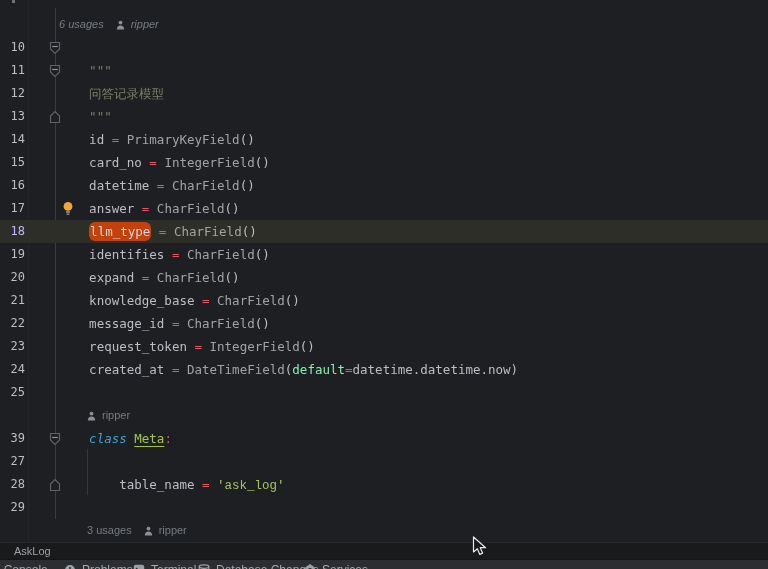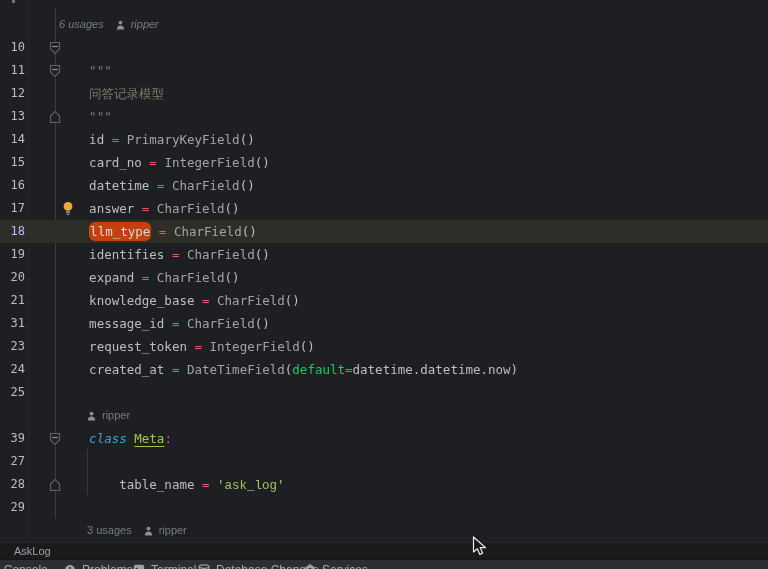--- a/index.html
+++ b/index.html
@@ -17,21 +17,21 @@
         font-family:"DejaVu Sans Mono","Liberation Mono",monospace;font-size:12px;color:#BCBEC4;}
   .row.current .lnum{color:#c4b5fd;}
   .code{position:absolute;left:59px;top:0;white-space:pre;
         font-family:"DejaVu Sans Mono","Liberation Mono",monospace;font-size:12.5px;}
   .tk-kw{color:#3BA3DC;font-style:italic;}
   .tk-cls{color:#A2C44C;text-decoration:underline;text-underline-offset:3px;}
   .tk-fn{color:#a3a3a3;}
   .tk-op{color:#E35864;}
   .tk-str{color:#A5C261;font-family:Liberation Mono, monospace;}
   .tk-doc{color:#7B7C6A;}
-  .tk-arg{color:#22c55e;}
+  .tk-arg{color:#86efac;}
   .tk-pln{color:#BCBEC4;}
   .tk-hl{color:#D7DADE;background:#c2410c;border-radius:6px;padding:2px 1px;}
   .annotation{font-size:11px;color:#767C83;display:flex;align-items:center;gap:6px;}
   .annotation .usage-text{margin-right:6px;}
   .fold-marker{position:absolute;left:49px;top:5px;}
   .bulb{position:absolute;left:62px;top:4px;}
   
   .breadcrumb-bar{position:absolute;left:0;top:542px;width:768px;height:17px;background:#191A1C;
                   border-top:1px solid #26282B;box-sizing:border-box;}
   .breadcrumb-bar span{position:absolute;left:14px;top:0;line-height:16px;font-size:11px;color:#9DA0A6;}
@@ -118,21 +118,21 @@
         </div>
         <div class="row">
           <span class="lnum">20</span>
           <div class="code"><span class="tk-pln">    expand </span><span class="tk-op">=</span><span class="tk-pln"> </span><span class="tk-fn">CharField</span><span class="tk-pln">()</span></div>
         </div>
         <div class="row">
           <span class="lnum">21</span>
           <div class="code"><span class="tk-pln">    knowledge_base </span><span class="tk-op">=</span><span class="tk-pln"> </span><span class="tk-fn">CharField</span><span class="tk-pln">()</span></div>
         </div>
         <div class="row">
-          <span class="lnum">31</span>
+          <span class="lnum">22</span>
           <div class="code"><span class="tk-pln">    message_id </span><span class="tk-op">=</span><span class="tk-pln"> </span><span class="tk-fn">CharField</span><span class="tk-pln">()</span></div>
         </div>
         <div class="row">
           <span class="lnum">23</span>
           <div class="code"><span class="tk-pln">    request_token </span><span class="tk-op">=</span><span class="tk-pln"> </span><span class="tk-fn">IntegerField</span><span class="tk-pln">()</span></div>
         </div>
         <div class="row">
           <span class="lnum">24</span>
           <div class="code"><span class="tk-pln">    created_at </span><span class="tk-op">=</span><span class="tk-pln"> </span><span class="tk-fn">DateTimeField</span><span class="tk-pln">(</span><span class="tk-arg">default</span><span class="tk-op">=</span><span class="tk-pln">datetime.datetime.now</span><span class="tk-pln">)</span></div>
         </div>

